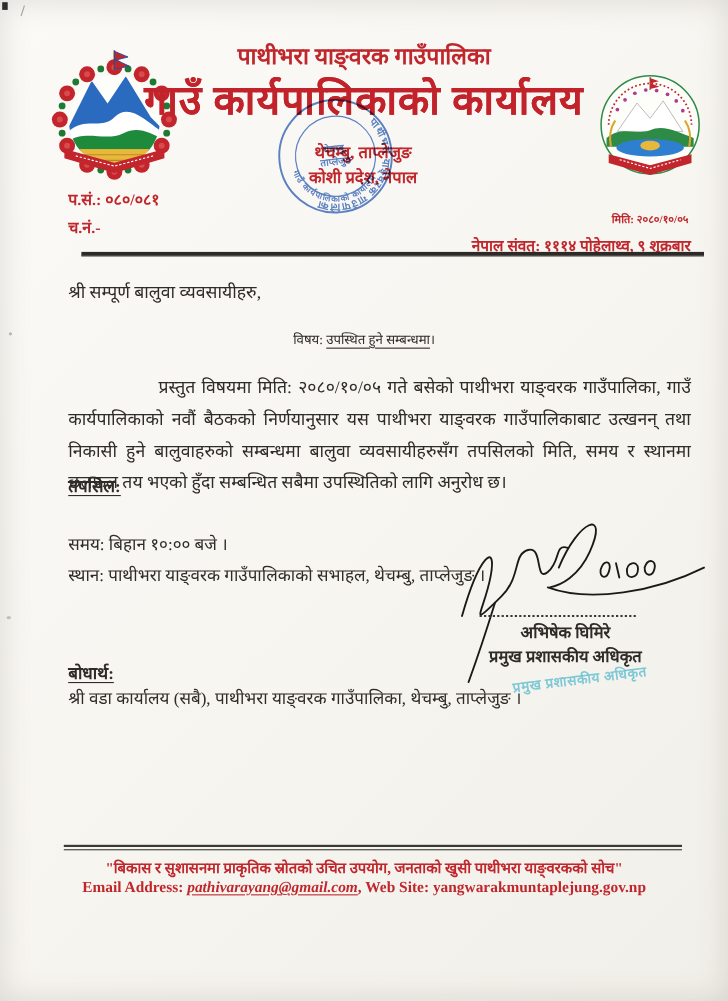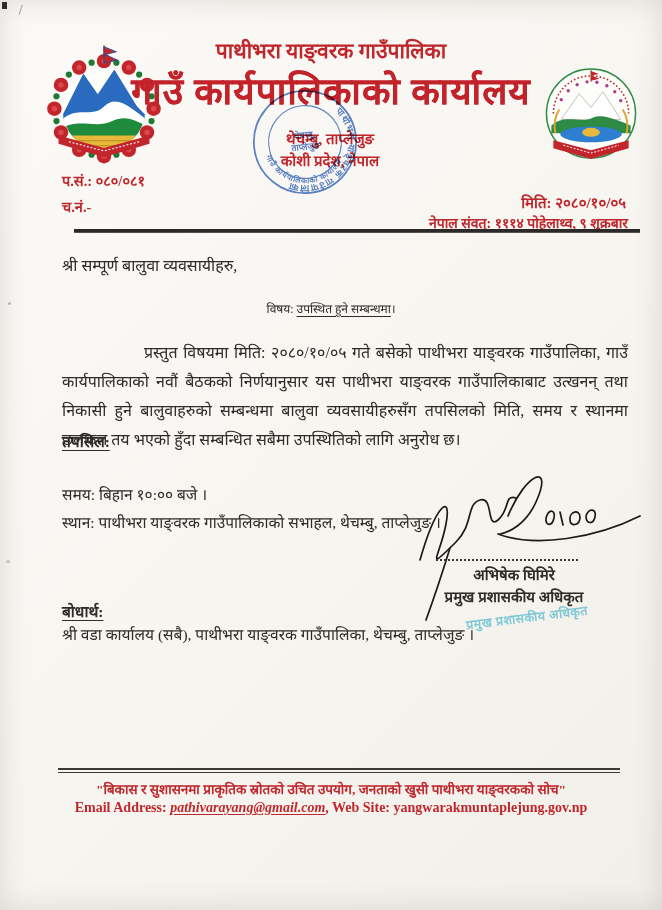--- a/index.html
+++ b/index.html
@@ -15,21 +15,21 @@
   .muni-name{top:36px;left:0;right:0;text-align:center;font-size:21px;font-weight:bold;color:#c0272d;}
   .office-name{top:64px;left:0;right:0;text-align:center;font-size:37px;font-weight:bold;color:#c2222a;letter-spacing:1px;text-shadow:0 0 .6px #c2222a;}
   .addr1{top:128px;left:160px;width:340px;text-align:center;font-size:15px;font-weight:bold;color:#c0272d;}
   .addr2{top:150px;left:160px;width:340px;text-align:center;font-size:15px;font-weight:bold;color:#c0272d;}
   .emblem-left{top:44px;left:42px;width:124px;height:120px;}
   .emblem-right{top:62px;left:541px;width:100px;height:104px;}
   .stamp{top:86px;left:246px;width:118px;height:112px;opacity:.82;mix-blend-mode:multiply;transform:rotate(-6deg);}
   
   .refno{top:170px;left:62px;font-size:14.5px;font-weight:bold;color:#c0272d;}
   .chn{top:196px;left:62px;font-size:14.5px;font-weight:bold;color:#c0272d;}
-  .date-line{top:192px;right:36px;font-size:15px;font-weight:bold;color:#c0272d;text-align:right;}
+  .date-line{top:192px;right:36px;font-size:10px;font-weight:bold;color:#c0272d;text-align:right;}
   .sambat-line{top:213px;right:34px;font-size:14px;font-weight:bold;color:#c0272d;text-align:right;}
   .head-rule{top:229px;left:74px;width:566px;height:3px;background:#2b2a28;border-bottom:1px solid #55514b;}
   
   .salutation{top:254px;left:62px;font-size:16px;}
   .subject{top:300px;left:0;right:0;text-align:center;font-size:12px;}
   .subject .u{text-decoration:underline;text-underline-offset:3px;}
   .body-par{top:338px;left:62px;width:566px;font-size:16px;line-height:29px;text-align:justify;text-indent:82px;}
   .tapasil-h{top:430px;left:62px;font-size:15.5px;font-weight:bold;text-decoration:underline;text-underline-offset:3px;}
   .tp0{top:455px;}.tp1{top:483px;}.tp2{top:511px;}
   .tp{left:62px;font-size:15.5px;}

